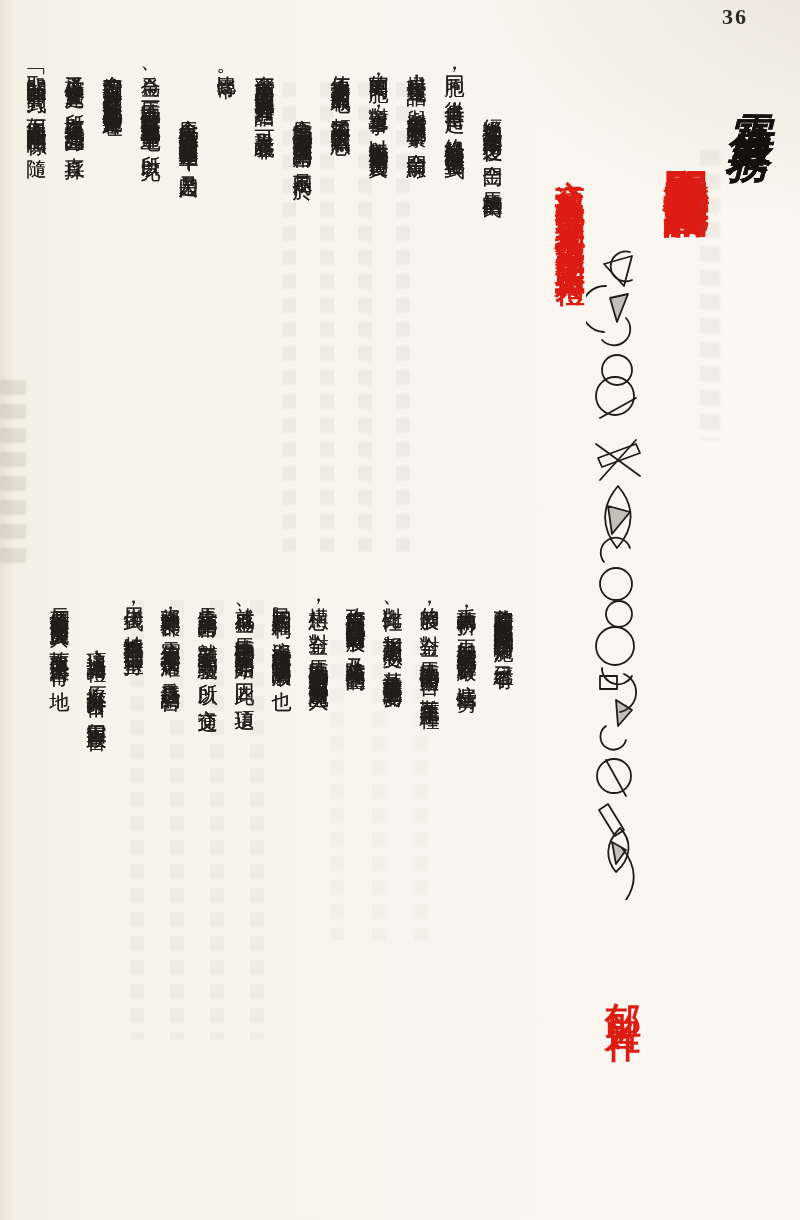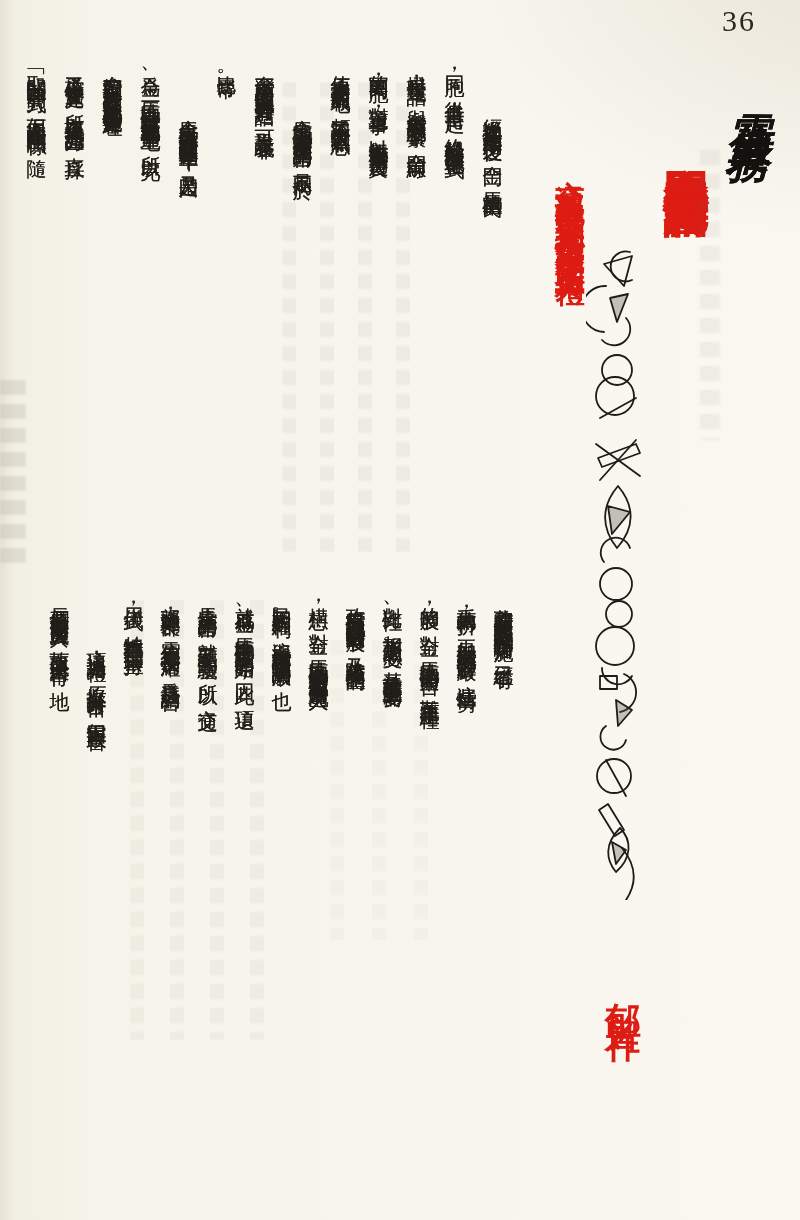--- a/index.html
+++ b/index.html
@@ -5,22 +5,22 @@
   html,body{margin:0;padding:0;background:#d8d4c8;}
   .page{
     position:relative; width:800px; height:1220px; overflow:hidden;
     background:
       radial-gradient(120% 60% at 108% -5%, rgba(215,208,192,.55) 0%, rgba(215,208,192,0) 42%),
       linear-gradient(90deg,#e7e2d4 0px,#f2efe4 14px,#f6f3ea 90px,#f7f5ed 55%,#faf8f1 100%);
     font-family:"DejaVu Serif","Liberation Serif",serif;
   }
   .v{writing-mode:vertical-rl;}
   .page-number{
-    position:absolute; left:722px; top:4px; font-size:30px; color:#2b2822;
-    letter-spacing:2px; font-family:"Liberation Serif","DejaVu Serif",serif;
+    position:absolute; left:722px; top:4px; font-size:22px; color:#2b2822;
+    letter-spacing:2px; font-family:"Liberation Serif","DejaVu Serif",serif;font-weight:bold;
   }
   .calligraphy{
     position:absolute; left:716px; top:80px; width:62px;
     font-size:43px; letter-spacing:9px; color:#14110e; font-weight:bold; font-style:italic;
     transform:rotate(.6deg); text-shadow:0 0 .6px #14110e;
   }
   .main-title{
     position:absolute; left:650px; top:133px; width:66px;
     font-size:45px; letter-spacing:2px; font-weight:bold; color:#dd1c14;
     text-shadow:.4px 0 0 #dd1c14;

